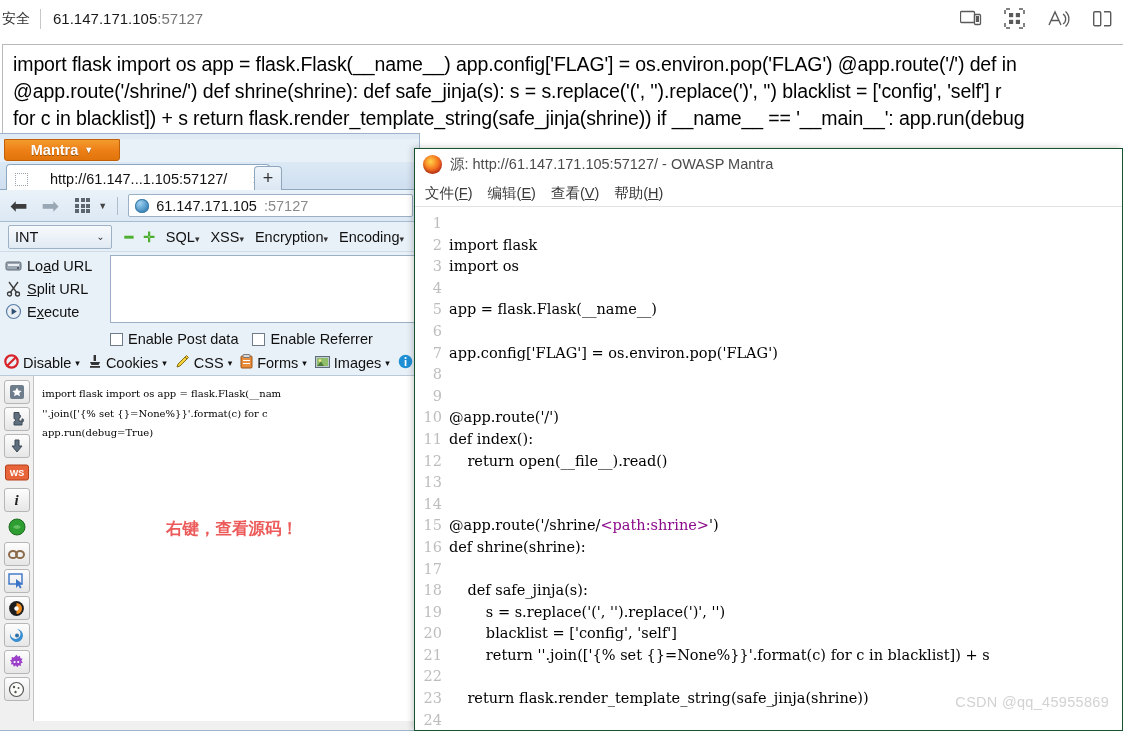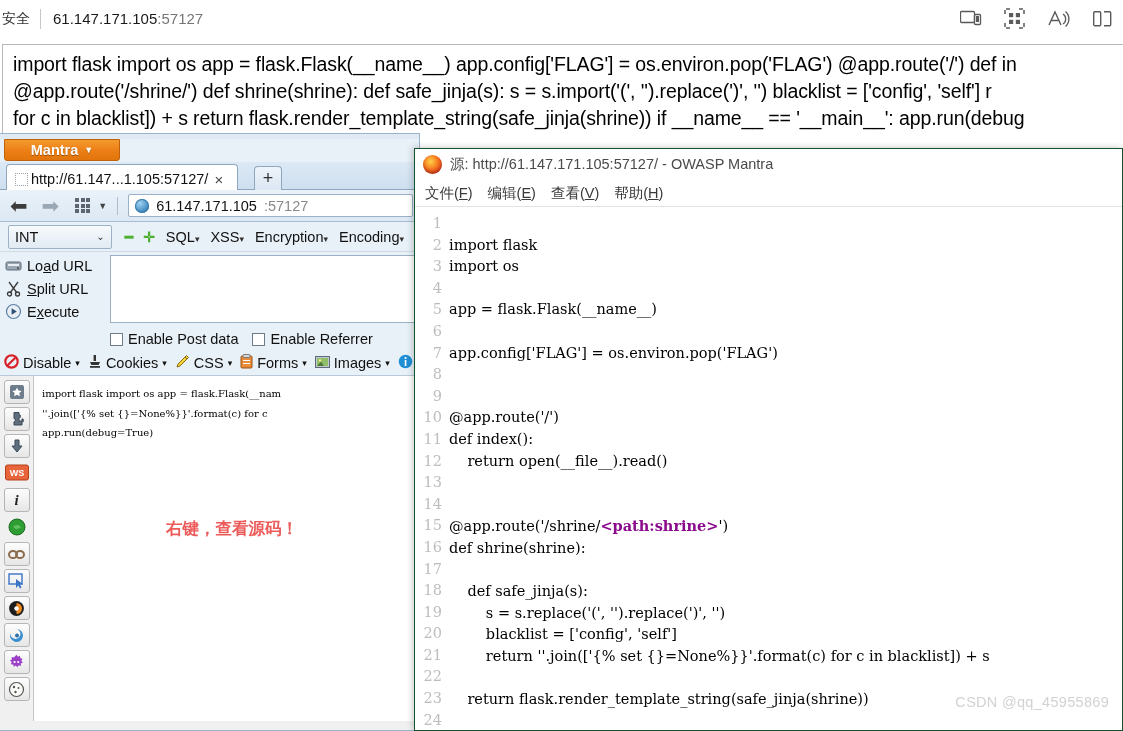--- a/index.html
+++ b/index.html
@@ -81,21 +81,21 @@
   .tabstrip {
     position:relative; height:28px;
     background:linear-gradient(to bottom,#dce9f5,#cfdff0);
     border-bottom:1px solid #8ea7bf;
   }
   .tab {
     position:absolute; left:6px; top:2px; height:29px;
     background:#fff;
     border:1px solid #8ea7bf; border-bottom:none;
     border-radius:4px 4px 0 0;
-    display:flex; align-items:center; padding:0 11px 0 8px; gap:3px;
+    display:flex; align-items:center; padding:0 5px 0 8px; gap:22px;
     font-size:14.5px; color:#111;
   }
   .tab-favicon {
     width:13px; height:13px; border:1px dotted #9aa3ac; background:#fff;
   }
   .tab-close { color:#444; font-size:15px; padding:0 3px; }
   .tab-new {
     position:absolute; left:254px; top:4px;
     width:28px; height:24px;
     background:linear-gradient(to bottom,#eef4fa,#dbe7f3);
@@ -246,21 +246,21 @@
     position:relative; height:523px; background:#fff;
     overflow:hidden;
     padding-top:6px;
   }
   .code-table { display:flex; font-family:"DejaVu Serif", serif; font-size:14.5px; line-height:21.6px; }
   .gutter {
     width:34px; text-align:right; color:#bdbdbd; white-space:pre;
     padding-right:7px; user-select:none; flex:none;
   }
   .code-lines { white-space:pre; color:#000; }
-  .kw-path { color:#8b0a8b; font-weight:bold; }
+  .kw-path { color:#8b0a8b; font-weight:normal; }
 
   .watermark {
     position:absolute; right:13px; bottom:20px;
     font-size:14.5px; color:#d2d2d2;
     font-family:"Liberation Sans", sans-serif;
     letter-spacing:.3px;
   }
 </style>
 </head>
 <body>
@@ -300,21 +300,21 @@
         <svg width="20" height="20" viewBox="0 0 20 20">
             <rect x="0.7" y="2.7" width="7" height="14" rx="1.2" fill="none" stroke="#5a5a5a" stroke-width="1.4"></rect>
             <path d="M11 2.7 h5.5 a1.2 1.2 0 0 1 1.2 1.2 v11.6 a1.2 1.2 0 0 1 -1.2 1.2 H11" fill="none" stroke="#5a5a5a" stroke-width="1.4"></path>
           </svg>
       </span>
     </div>
   </div>
 
   <div class="page-area">
     <div class="page-code">import flask import os app = flask.Flask(__name__) app.config['FLAG'] = os.environ.pop('FLAG') @app.route('/') def in</div>
-    <div class="page-code" style="padding-top:0">@app.route('/shrine/') def shrine(shrine): def safe_jinja(s): s = s.import('(', '').replace(')', '') blacklist = ['config', 'self'] r</div>
+    <div class="page-code" style="padding-top:0">@app.route('/shrine/') def shrine(shrine): def safe_jinja(s): s = s.replace('(', '').replace(')', '') blacklist = ['config', 'self'] r</div>
     <div class="page-code" style="padding-top:0">for c in blacklist]) + s return flask.render_template_string(safe_jinja(shrine)) if __name__ == '__main__': app.run(debug</div>
   </div>
 
   <div class="mantra-win">
 
     <div class="mantra-titlebar"></div>
 
     <div class="mantra-btn-row">
       <div class="mantra-btn">
         <span>Mantra</span>

